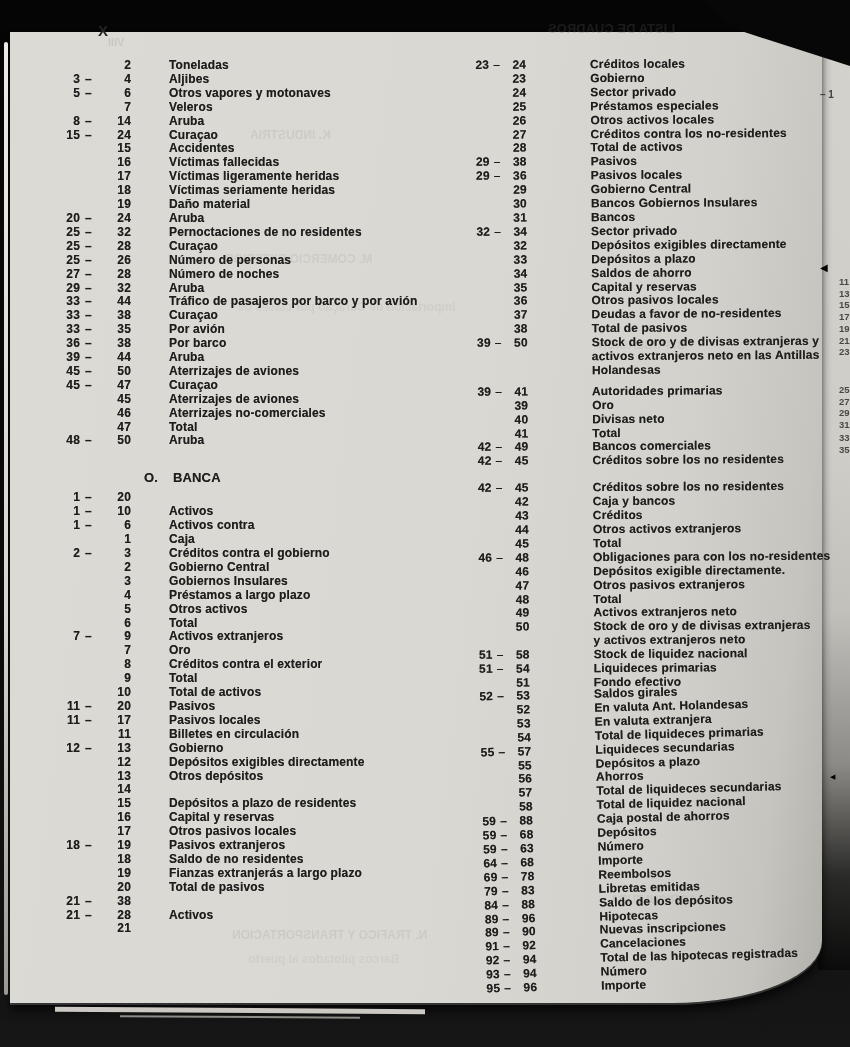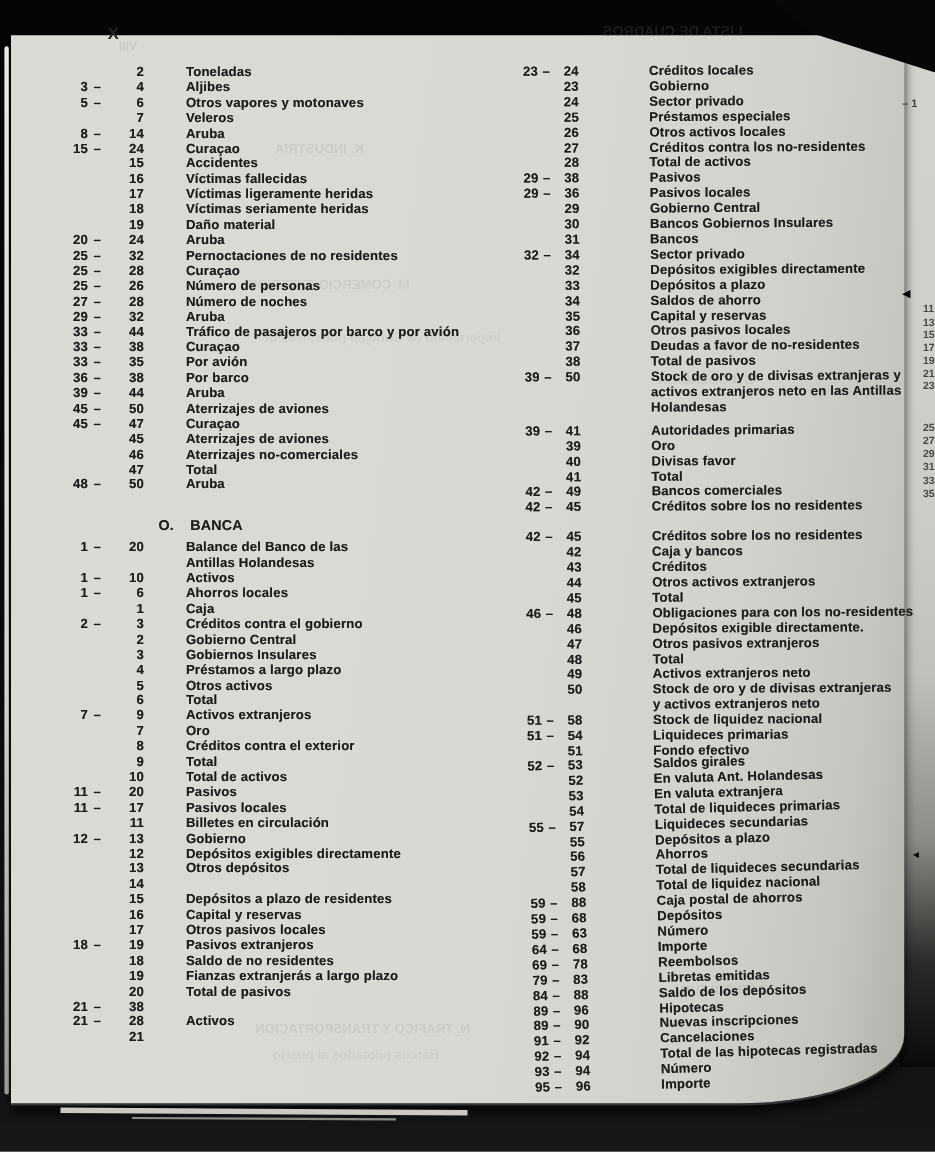--- a/index.html
+++ b/index.html
@@ -329,39 +329,35 @@
   <div class="sec">
     <span class="sec-letter">O.</span>
     <span class="sec-title">BANCA</span>
   </div>
   <div>
 
   <div class="row">
         <span class="n1">1</span>
         <span class="dash">–</span>
         <span class="n2">20</span>
-        <span class="txt">
-          <div class="tline">Balance del Banco de las</div>
-          <div class="tline">Antillas Holandesas</div>
-        </span>
       </div>
       <div class="row">
         <span class="n1">1</span>
         <span class="dash">–</span>
         <span class="n2">10</span>
         <span class="txt">
           <div class="tline">Activos</div>
         </span>
       </div>
       <div class="row">
         <span class="n1">1</span>
         <span class="dash">–</span>
         <span class="n2">6</span>
         <span class="txt">
-          <div class="tline">Ahorros locales</div>
+          <div class="tline">Activos contra</div>
         </span>
       </div>
       <div class="row">
         <span class="n1"></span>
         <span class="dash"></span>
         <span class="n2">1</span>
         <span class="txt">
           <div class="tline">Caja</div>
         </span>
       </div>
@@ -771,21 +767,21 @@
         <span class="n2">39</span>
         <span class="txt">
           <div class="tline">Oro</div>
         </span>
       </div>
       <div class="row">
         <span class="n1"></span>
         <span class="dash"></span>
         <span class="n2">40</span>
         <span class="txt">
-          <div class="tline">Divisas favor</div>
+          <div class="tline">Divisas neto</div>
         </span>
       </div>
       <div class="row">
         <span class="n1"></span>
         <span class="dash"></span>
         <span class="n2">41</span>
         <span class="txt">
           <div class="tline">Total</div>
         </span>
       </div>

